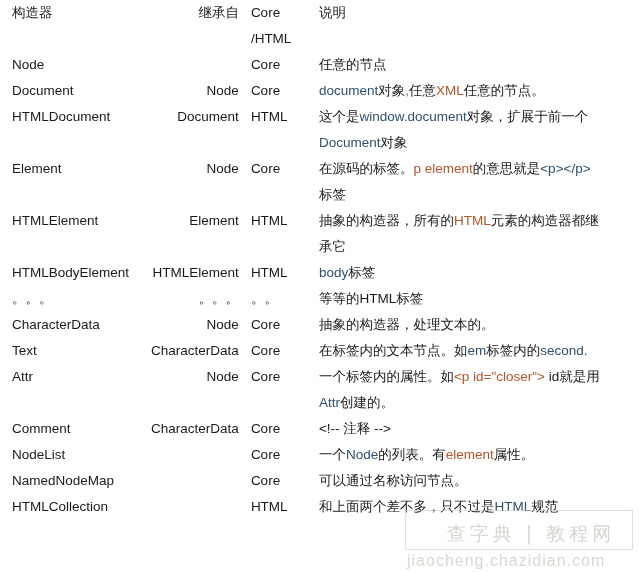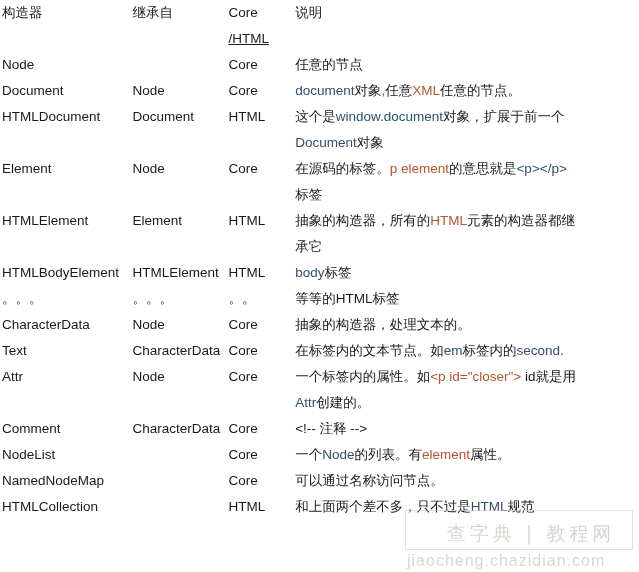--- a/index.html
+++ b/index.html
@@ -12,28 +12,28 @@
     position:relative;
   }
   #table{
     position:absolute;
     left:0;top:0;
     width:639px;
     border-collapse:collapse;
   }
   #table tr{vertical-align:top;}
   #table td{
-    padding:0 0 0 2px;
+    padding:0 0 0 12px;
     font-size:13.5px;
     line-height:26px;
     vertical-align:top;
     white-space:nowrap;
   }
   td.c1{width:127px;padding-left:8px;}
-  td.c2{width:93px;}
+  td.c2{width:93px;text-align:right;}
   td.c3{width:64px;}
   td.c4{width:340px;white-space:normal;padding-right:8px;}
   tr.hdr td{padding-top:6px;}
   tr.hdr td.c3{white-space:normal;width:64px;}
   td.c4 .line{display:block;}
   
   .code-blue{color:#2f4f6f;}
   .code-orange{color:#b4542a;}
   #watermark{
     position:absolute;
@@ -65,21 +65,21 @@
 </head>
 <body>
 
 <table id="table">
   <tbody id="table-body">
       <tr class="hdr">
         <td class="c1">构造器</td>
         <td class="c2">继承自</td>
         <td class="c3">
           <span class="line" style="display: block;">Core</span>
-          <span class="line" style="display: block; text-decoration: underline;">/HTML</span>
+          <span class="line" style="display: block;">/HTML</span>
         </td>
         <td class="c4">说明</td>
       </tr>
       <tr>
         <td class="c1">Node</td>
         <td class="c2"></td>
         <td class="c3">Core</td>
         <td class="c4">
           <div class="line"><span>任意的节点</span></div>
         </td>

